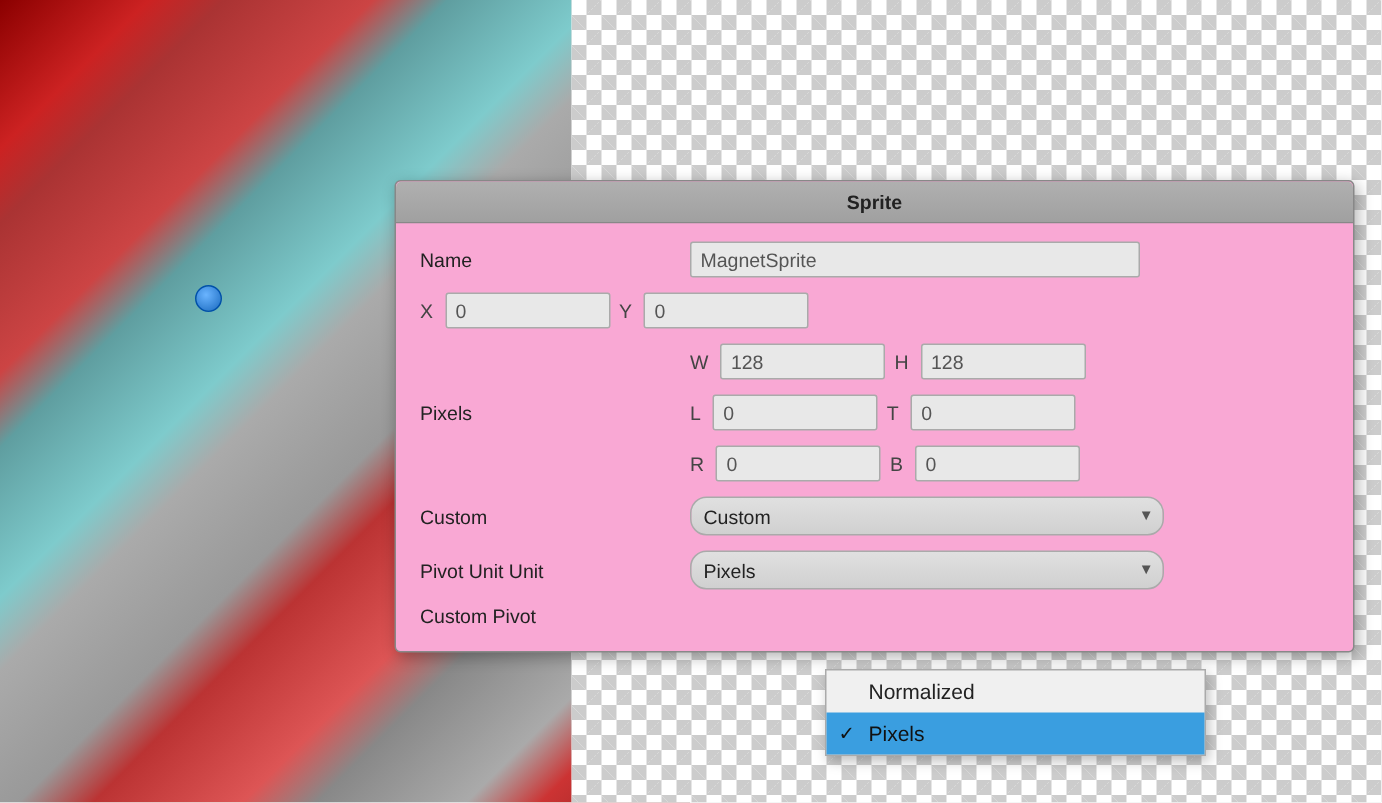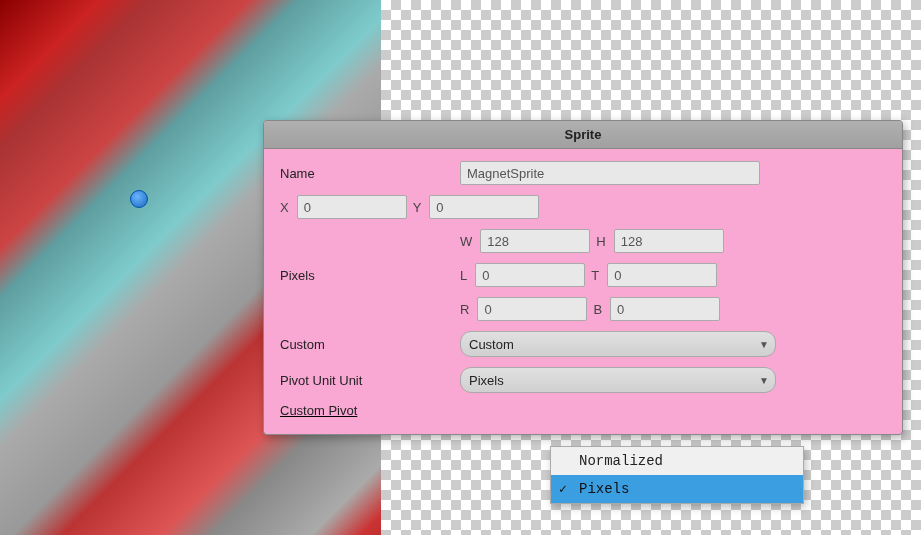--- a/index.html
+++ b/index.html
@@ -178,21 +178,20 @@
       box-shadow: 2px 3px 8px rgba(0,0,0,0.25);
       z-index: 100;
     }
 
     .dropdown-item {
       padding: 6px 10px 6px 28px;
       font-size: 14px;
       color: #222;
       cursor: pointer;
       position: relative;
-      font-family: Liberation Mono, monospace;
     }
 
     .dropdown-item.selected {
       background: #3a9ee0;
       color: #111;
     }
 
     .checkmark {
       position: absolute;
       left: 8px;
@@ -203,21 +202,20 @@
 
     .border-row {
       display: flex;
       align-items: center;
       gap: 6px;
     }
 
     .custom-pivot-row {
       display: flex;
       margin-bottom: 0;
-      text-decoration: underline;
     }
 
     .pos-row2 {
       margin-left: 180px;
     }
   </style>
 </head>
 <body>
 
 <div class="bg"></div>

